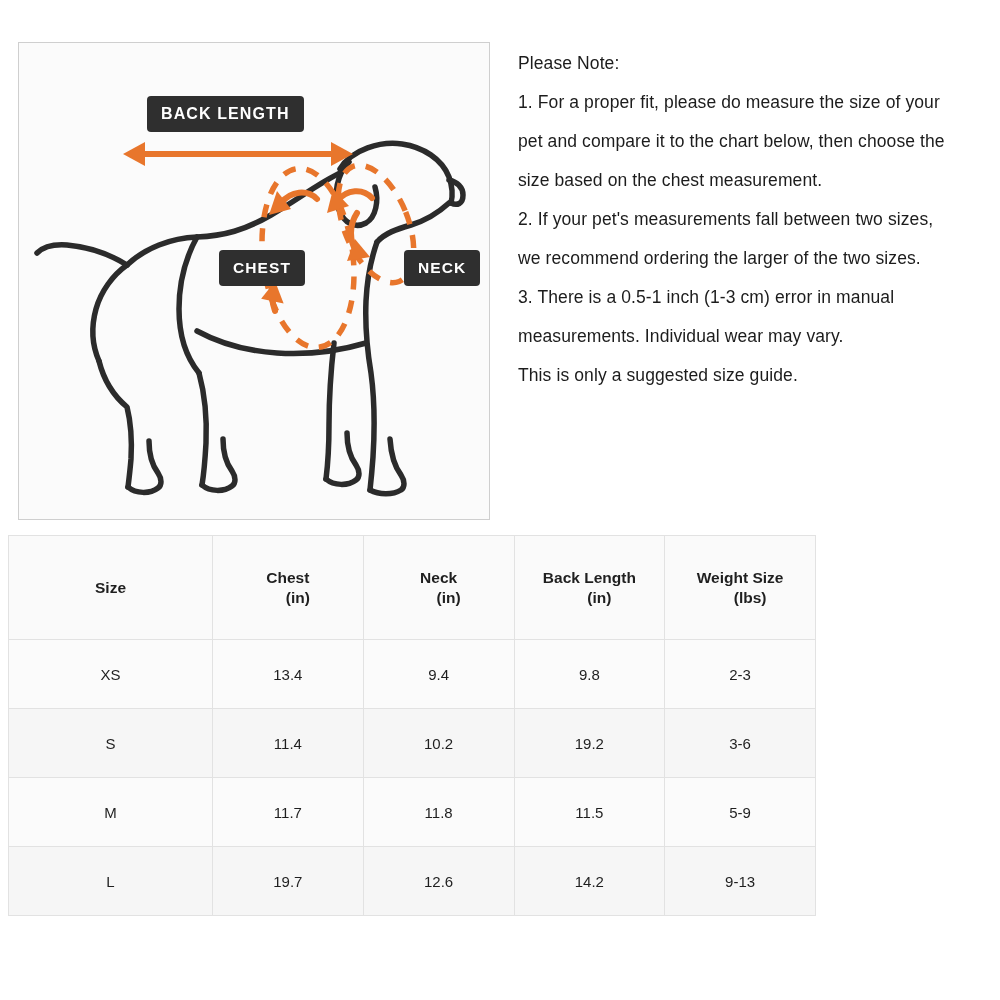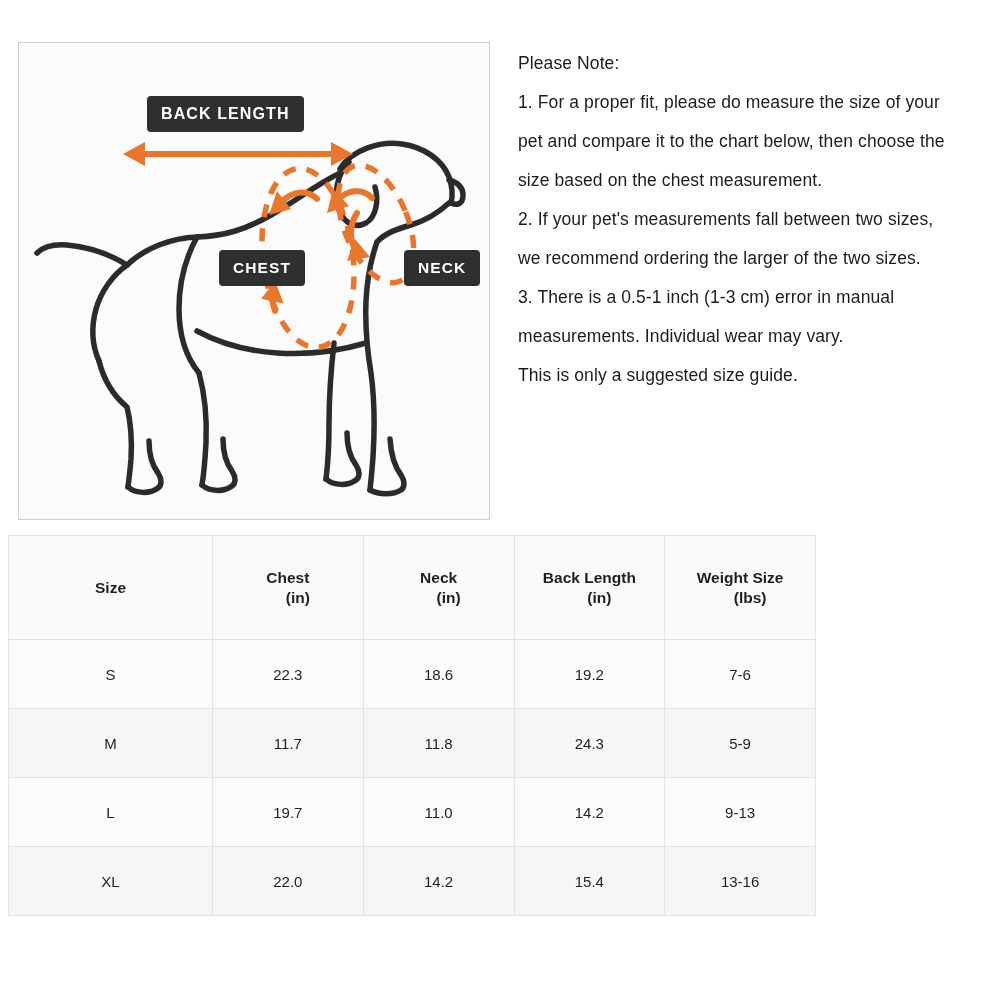--- a/index.html
+++ b/index.html
@@ -198,44 +198,44 @@
             <span class="hdr-unit">(in)</span>
           </th>
           <th>
             <span>Weight Size</span>
             <span class="hdr-unit">(lbs)</span>
           </th>
         </tr>
       </thead>
       <tbody>
         <tr>
+          <td>XS</td>
+          <td>13.4</td>
+          <td>9.4</td>
+          <td>9.8</td>
+          <td>2-3</td>
+        </tr>
+        <tr>
           <td>S</td>
-          <td>22.3</td>
-          <td>18.6</td>
+          <td>11.4</td>
+          <td>10.2</td>
           <td>19.2</td>
-          <td>7-6</td>
+          <td>3-6</td>
         </tr>
         <tr>
           <td>M</td>
           <td>11.7</td>
           <td>11.8</td>
-          <td>24.3</td>
+          <td>11.5</td>
           <td>5-9</td>
         </tr>
         <tr>
           <td>L</td>
           <td>19.7</td>
-          <td>11.0</td>
+          <td>12.6</td>
           <td>14.2</td>
           <td>9-13</td>
-        </tr>
-        <tr>
-          <td>XL</td>
-          <td>22.0</td>
-          <td>14.2</td>
-          <td>15.4</td>
-          <td>13-16</td>
         </tr>
       </tbody>
     </table>
   </div>
 
 </div>
 
 </body></html>

